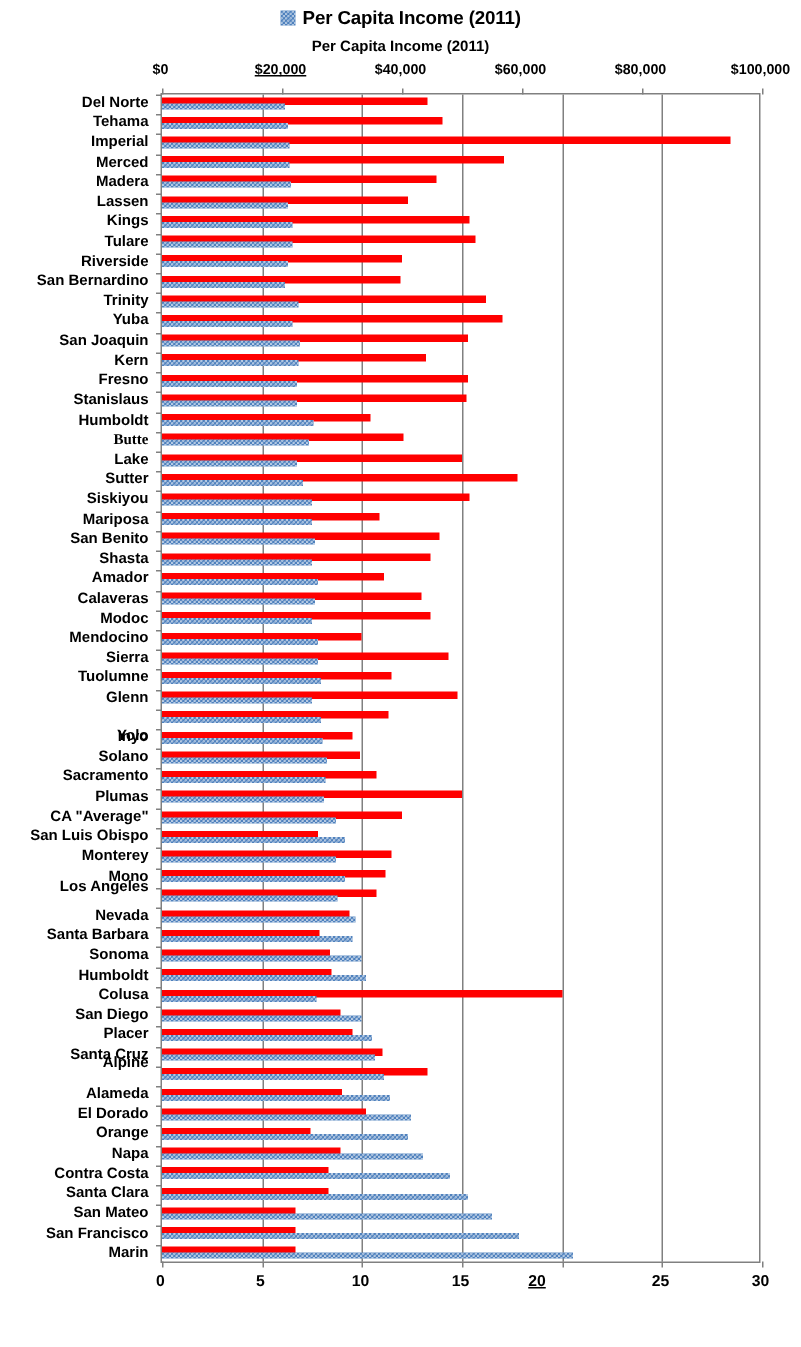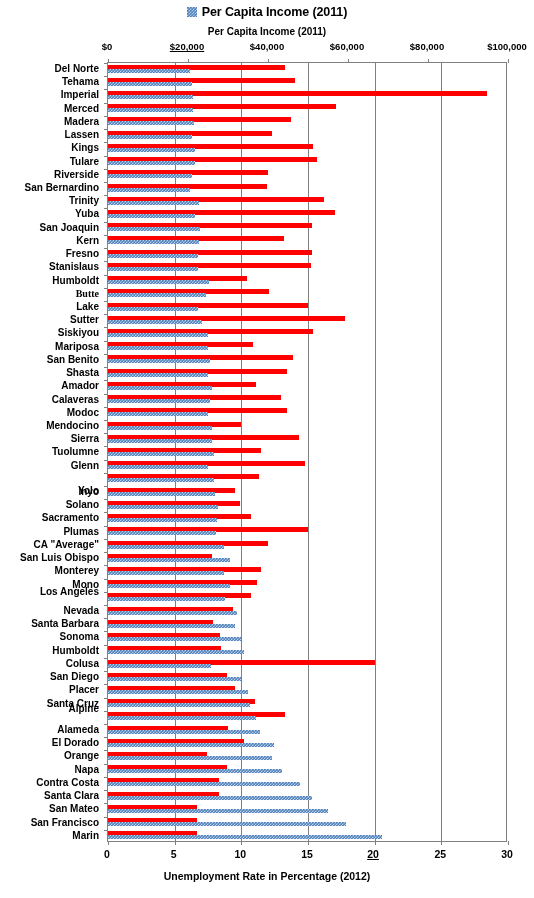--- a/index.html
+++ b/index.html
@@ -567,20 +567,19 @@
         <div class="bar blue" style="width: 274px;"></div>
       </div>
       <div class="ytick" style="top: 766.78px;"></div>
     </div>
 
   <div id="bottom-ticks">
       <div class="tick" style="left: 0px;">0</div>
       <div class="tick" style="left: 66.6667px;">5</div>
       <div class="tick" style="left: 133.333px;">10</div>
       <div class="tick" style="left: 200px;">15</div>
-      <div class="tick" style="left: 266px; text-decoration: underline;">20</div>
+      <div class="tick" style="left: 251px; text-decoration: underline;">20</div>
       <div class="tick" style="left: 333.333px;">25</div>
       <div class="tick" style="left: 400px;">30</div>
     </div>
 
-  <div id="bottom-axis-title">Unemployment Rate in Percentage  (2012)</div>
 
 </div>
 
 </body></html>

